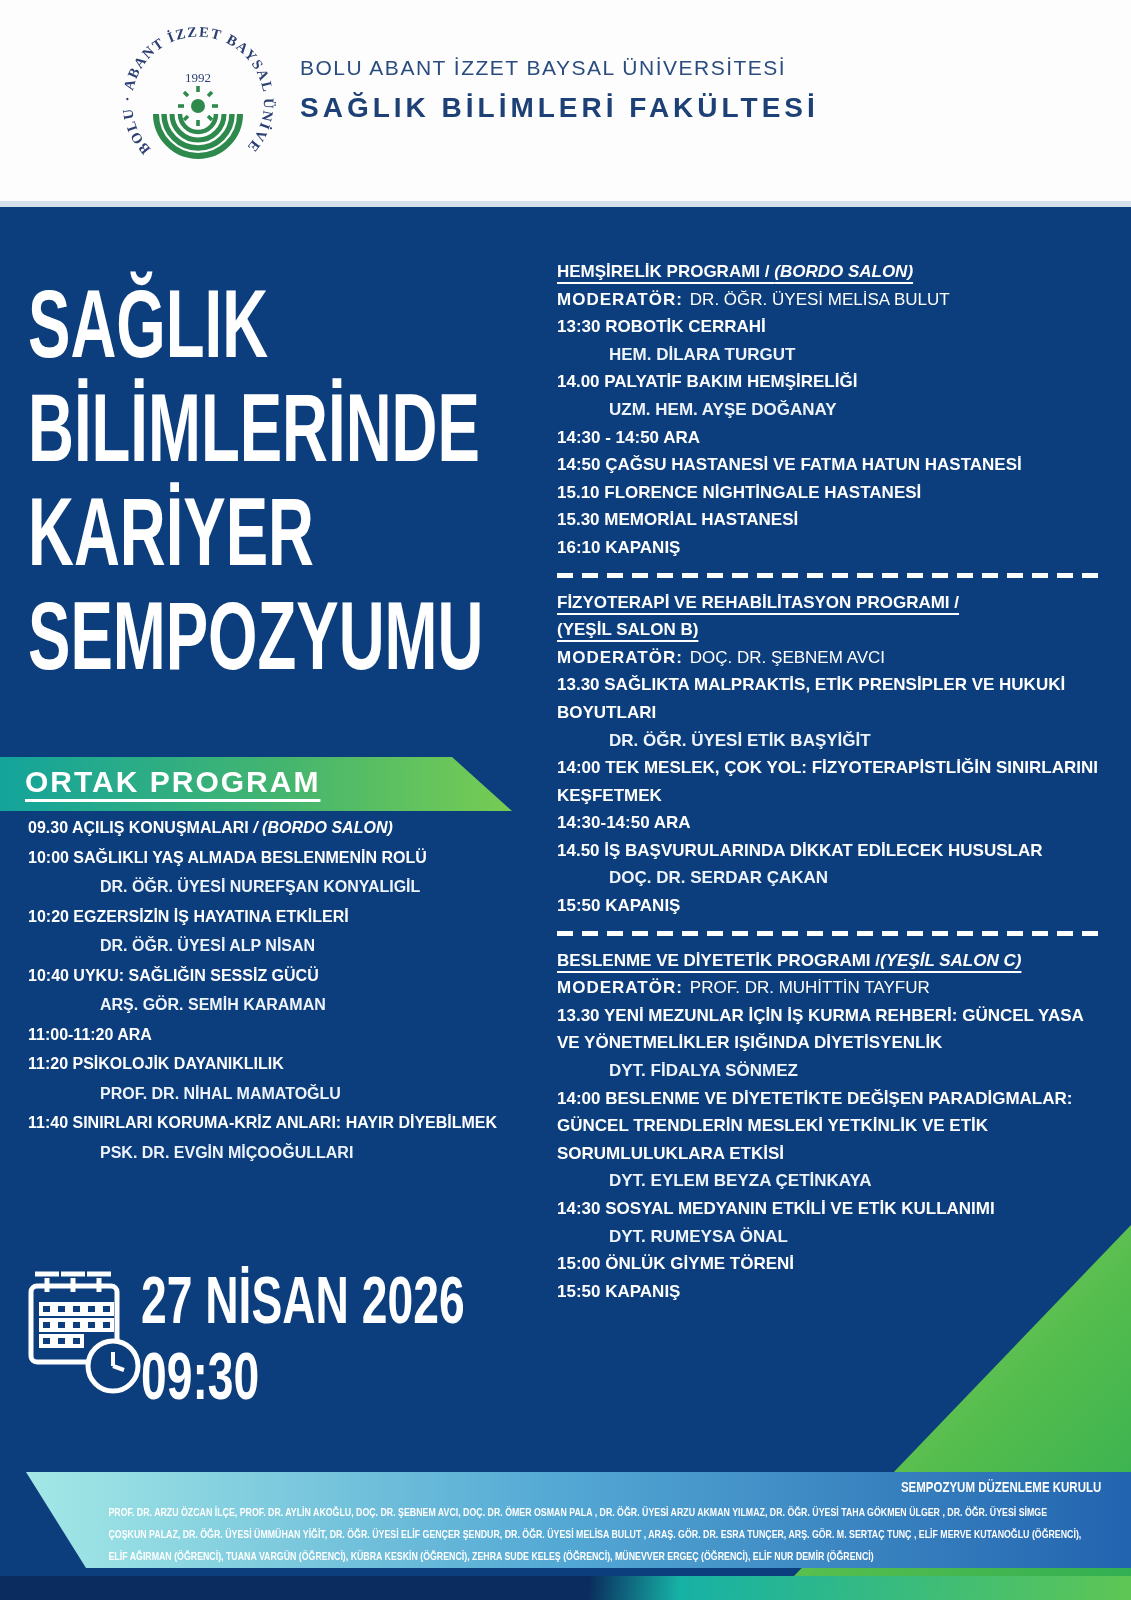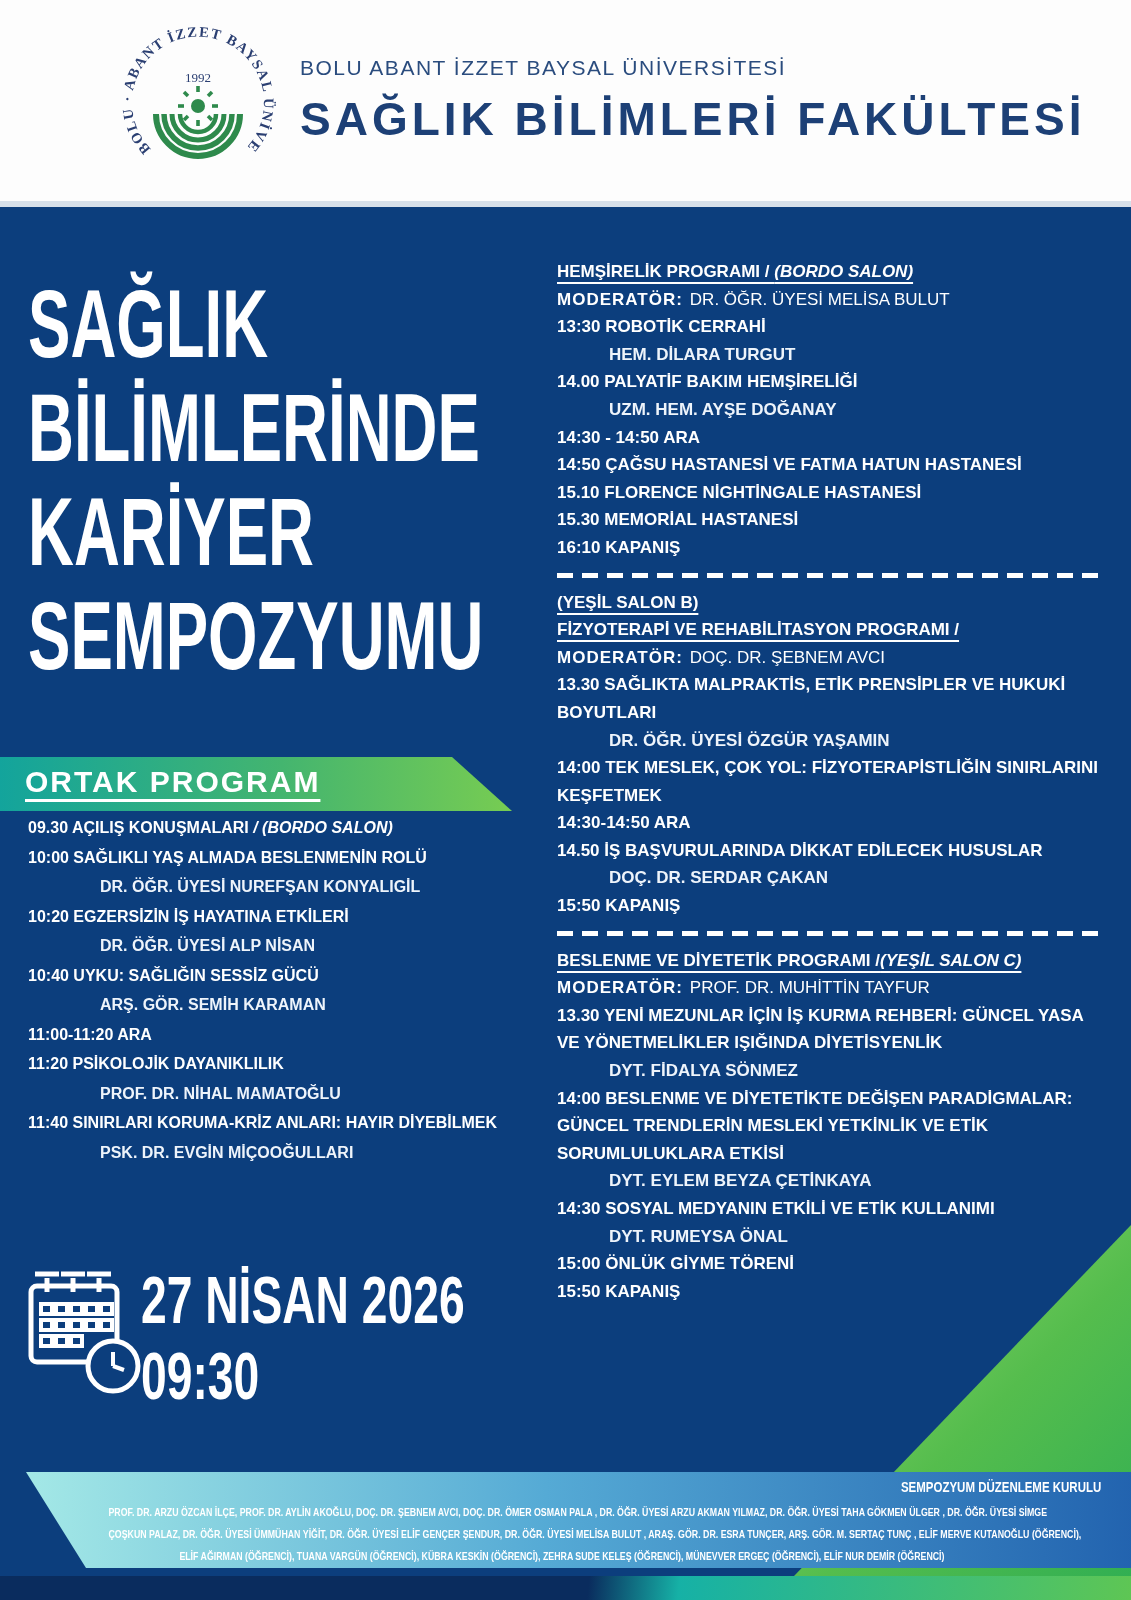--- a/index.html
+++ b/index.html
@@ -7,21 +7,21 @@
     position:relative; width:1131px; height:1600px; overflow:hidden;
     background:#0c3e7d;
     font-family:"Liberation Sans", sans-serif;
     margin:0 auto;
   }
   
   .header{position:absolute;left:0;top:0;width:1131px;height:201px;background:#fdfdfd;border-bottom:6px solid #d7e0ea;}
   .logo{position:absolute;left:116px;top:20px;width:164px;height:164px;}
   .header-text{position:absolute;left:300px;top:56px;}
   .uni-name{font-size:21px;color:#2a4c7e;letter-spacing:1.5px;font-weight:400;white-space:nowrap;}
-  .fac-name{font-size:46px;color:#1d4076;font-weight:700;letter-spacing:4px;margin-top:12px;white-space:nowrap;}
+  .fac-name{font-size:28px;color:#1d4076;font-weight:700;letter-spacing:4px;margin-top:12px;white-space:nowrap;}
   
   .main-title{position:absolute;left:28px;top:272px;color:#fff;font-weight:700;
     font-size:97px;line-height:104px;transform:scaleX(0.655);transform-origin:0 0;white-space:nowrap;}
   
   .ortak-banner{position:absolute;left:0;top:757px;width:512px;height:54px;
     background:linear-gradient(90deg,#13a49c,#44b56f 55%,#77cc52);
     -webkit-clip-path:polygon(0 0,452px 0,512px 100%,0 100%);clip-path:polygon(0 0,452px 0,512px 100%,0 100%);}
   .ortak-label{position:absolute;left:25px;top:765px;color:#fff;font-size:30px;font-weight:700;letter-spacing:2px;
     text-decoration:underline;text-underline-offset:7px;text-decoration-thickness:2.5px;}
   
@@ -50,21 +50,21 @@
     background:linear-gradient(135deg,#9edd77 0%,#55bd4d 55%,#2fae53 100%);
     -webkit-clip-path:polygon(100% 0,100% 100%,0 100%);clip-path:polygon(100% 0,100% 100%,0 100%);}
   .bottom-strip{position:absolute;left:0;top:1576px;width:1131px;height:24px;
     background:linear-gradient(96deg,#0a2c5e 0 52%,#16b1a6 60%,#5ec654 100%);}
   
   .footer-banner{position:absolute;left:4px;top:1472px;width:1131px;height:96px;color:#fff;overflow:hidden;
     background:linear-gradient(90deg,#a7ebe7 0%,#55aad5 48%,#2263af 100%);
     -webkit-clip-path:polygon(22px 0,1131px 0,1131px 100%,82px 100%);clip-path:polygon(22px 0,1131px 0,1131px 100%,82px 100%);}
   .committee-title{position:absolute;right:34px;top:7px;font-size:14px;font-weight:700;
     transform:scaleX(0.82);transform-origin:100% 0;white-space:nowrap;}
-  .committee-lines{position:absolute;left:0;width:1045px;top:29px;text-align:right;}
+  .committee-lines{position:absolute;left:0;width:1045px;top:29px;text-align:left;}
   .committee-line{font-size:11px;font-weight:700;line-height:22px;white-space:nowrap;
     transform:scaleX(0.80);transform-origin:50% 0;}
 </style>
 </head>
 <body>
 
 <div class="poster">
 
   <div class="green-triangle"></div>
   <div class="bottom-strip"></div>
@@ -145,31 +145,31 @@
         <div class="pline session"><span>14:30 - 14:50 ARA</span></div>
         <div class="pline session"><span>14:50  ÇAĞSU HASTANESİ VE FATMA HATUN HASTANESİ</span></div>
         <div class="pline session"><span>15.10 FLORENCE NİGHTİNGALE HASTANESİ</span></div>
         <div class="pline session"><span>15.30 MEMORİAL HASTANESİ</span></div>
         <div class="pline session"><span>16:10 KAPANIŞ</span></div>
       </div>
 
     <div class="divider"></div>
 
     <div class="sec-header">
+      <span>FİZYOTERAPİ VE REHABİLİTASYON PROGRAMI /</span>
+    </div>
+    <div class="sec-header">
       <span>(YEŞİL SALON B)</span>
-    </div>
-    <div class="sec-header">
-      <span>FİZYOTERAPİ VE REHABİLİTASYON PROGRAMI /</span>
     </div>
     <div class="pline moderator">
       <span class="mod-label">MODERATÖR:</span><span class="mod-name">DOÇ. DR. ŞEBNEM AVCI</span>
     </div>
     <div>
         <div class="pline session"><span>13.30 SAĞLIKTA MALPRAKTİS, ETİK PRENSİPLER VE HUKUKİ BOYUTLARI</span></div>
-        <div class="pline speaker"><span>DR. ÖĞR. ÜYESİ ÖZGÜR YAŞAMIN</span></div>
+        <div class="pline speaker"><span>DR. ÖĞR. ÜYESİ ETİK BAŞYİĞİT</span></div>
         <div class="pline session"><span>14:00 TEK MESLEK, ÇOK YOL: FİZYOTERAPİSTLİĞİN SINIRLARINI KEŞFETMEK</span></div>
         <div class="pline session"><span>14:30-14:50 ARA</span></div>
         <div class="pline session"><span>14.50 İŞ BAŞVURULARINDA DİKKAT EDİLECEK HUSUSLAR</span></div>
         <div class="pline speaker"><span>DOÇ. DR. SERDAR ÇAKAN</span></div>
         <div class="pline session"><span>15:50 KAPANIŞ</span></div>
       </div>
 
     <div class="divider"></div>
 
     <div class="sec-header">

